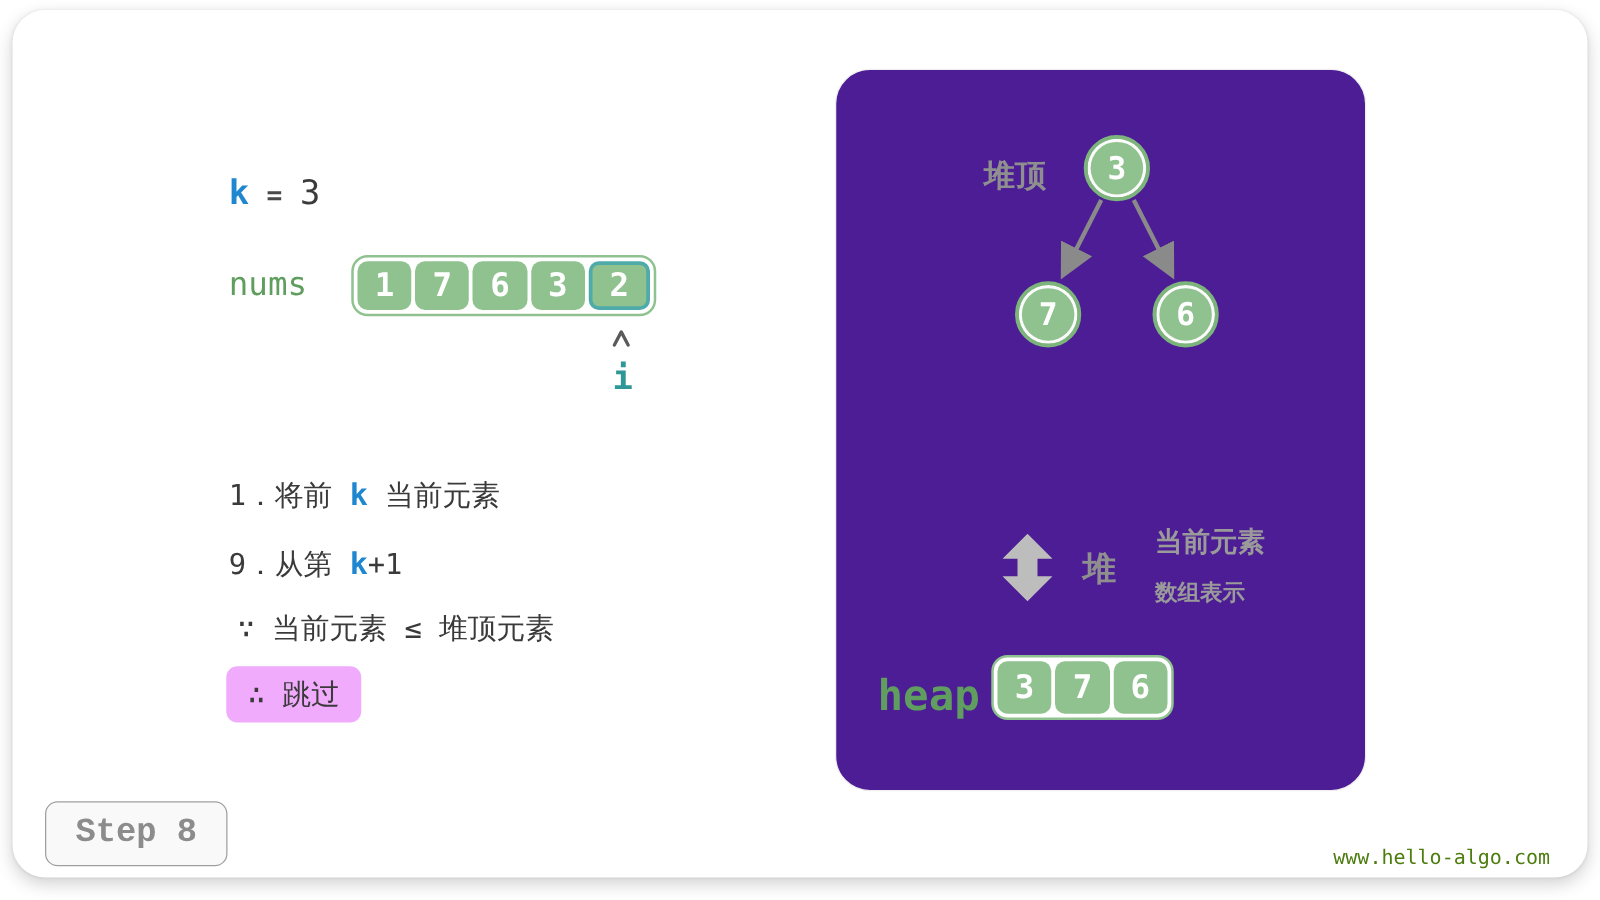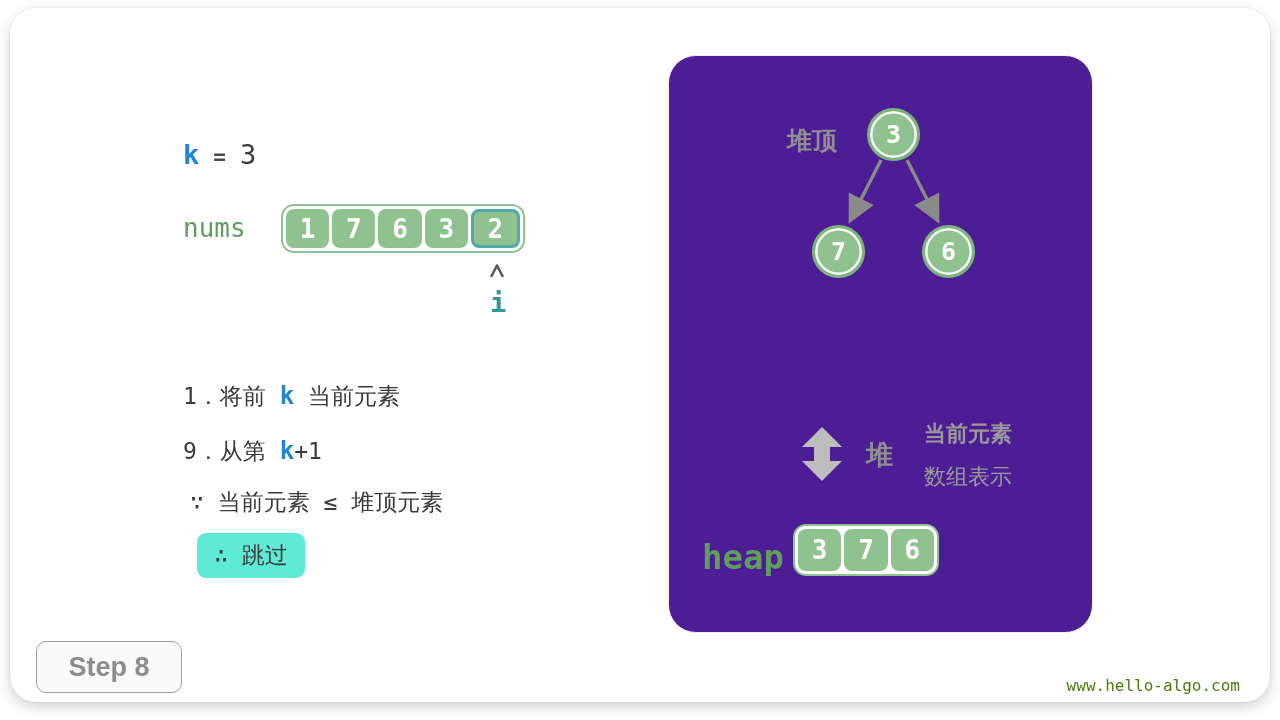--- a/index.html
+++ b/index.html
@@ -40,22 +40,22 @@
              font-family:"DejaVu Sans Mono", monospace; }
 
   .step-row { position:absolute; color:#3a3a3a; font-size:23px;
               white-space:pre; display:flex; align-items:baseline;
               font-family:"DejaVu Sans Mono", "Liberation Sans", sans-serif; }
   .step-row .kblue { color:#1f86d0; font-weight:bold; font-size:24px;
                      font-family:"DejaVu Sans Mono", monospace; white-space:pre; }
   .row1 { left:183px; top:381px; }
   .row2 { left:183px; top:436px; }
   .row3 { left:190px; top:487px;justify-content:flex-end; }
-  .conclusion { position:absolute; left:197px; top:533px; width:108px; height:45px;
-                background:#5eead4; border-radius:9px; display:flex;
+  .conclusion { position:absolute; left:181px; top:533px; width:108px; height:45px;
+                background:#f0abfc; border-radius:9px; display:flex;
                 align-items:center; justify-content:center; color:#3a3a3a;
                 font-size:23px; white-space:pre;
                 font-family:"DejaVu Sans Mono", "Liberation Sans", sans-serif; }
 
   
   .panel { position:absolute; left:668px; top:55px; width:425px; height:578px;
            background:#4c1d95; border:1px solid #efefef; border-radius:28px; }
   .edges { position:absolute; left:0; top:0; }
   .heap-top-label { position:absolute; left:118px; top:68px; color:#8f8f8f;
                     font-weight:bold; font-size:25px; }
@@ -67,32 +67,32 @@
   .node-root { left:198px; top:52px; }
   .node-l { left:143px; top:169px; }
   .node-r { left:253px; top:169px; }
 
   .updown-wrap { position:absolute; left:133px; top:371px; width:40px; height:54px; }
   .heap-word { position:absolute; left:197px; top:381px; color:#8f8f8f;
                font-weight:bold; font-size:27px; }
   .legend-line1 { position:absolute; left:255px; top:363px; color:#9a9a9a;
                   font-weight:bold; font-size:22px; }
   .legend-line2 { position:absolute; left:255px; top:406px; color:#9a9a9a;
-                  font-weight:normal; font-size:22px; }
+                  font-weight:bold; font-size:18px; }
   .heap-label { position:absolute; left:33px; top:481px; color:#5f9e5f;
                 font-weight:bold; font-size:34px;
                 font-family:"DejaVu Sans Mono", monospace; }
   .heap-box { left:124px; top:468px; width:146px; height:52px; }
 
   
   .step-btn { position:absolute; left:36px; top:641px; width:146px; height:52px;
               background:#f9f9f9; border:1.5px solid #a0a0a0; border-radius:10px;
               display:flex; align-items:center; justify-content:center;
               color:#8c8c8c; font-weight:bold; font-size:27px; white-space:pre;
-              font-family:Liberation Sans, sans-serif; }
+              font-family:Liberation Mono, monospace; }
   .watermark { position:absolute; top:676px; right:40px; color:#4d7c0f;
                font-size:16px; font-family:"DejaVu Sans Mono", monospace; }
 </style>
 </head>
 <body>
 
 <div class="page">
   <div class="card"></div>
 
   <div class="k-line">

